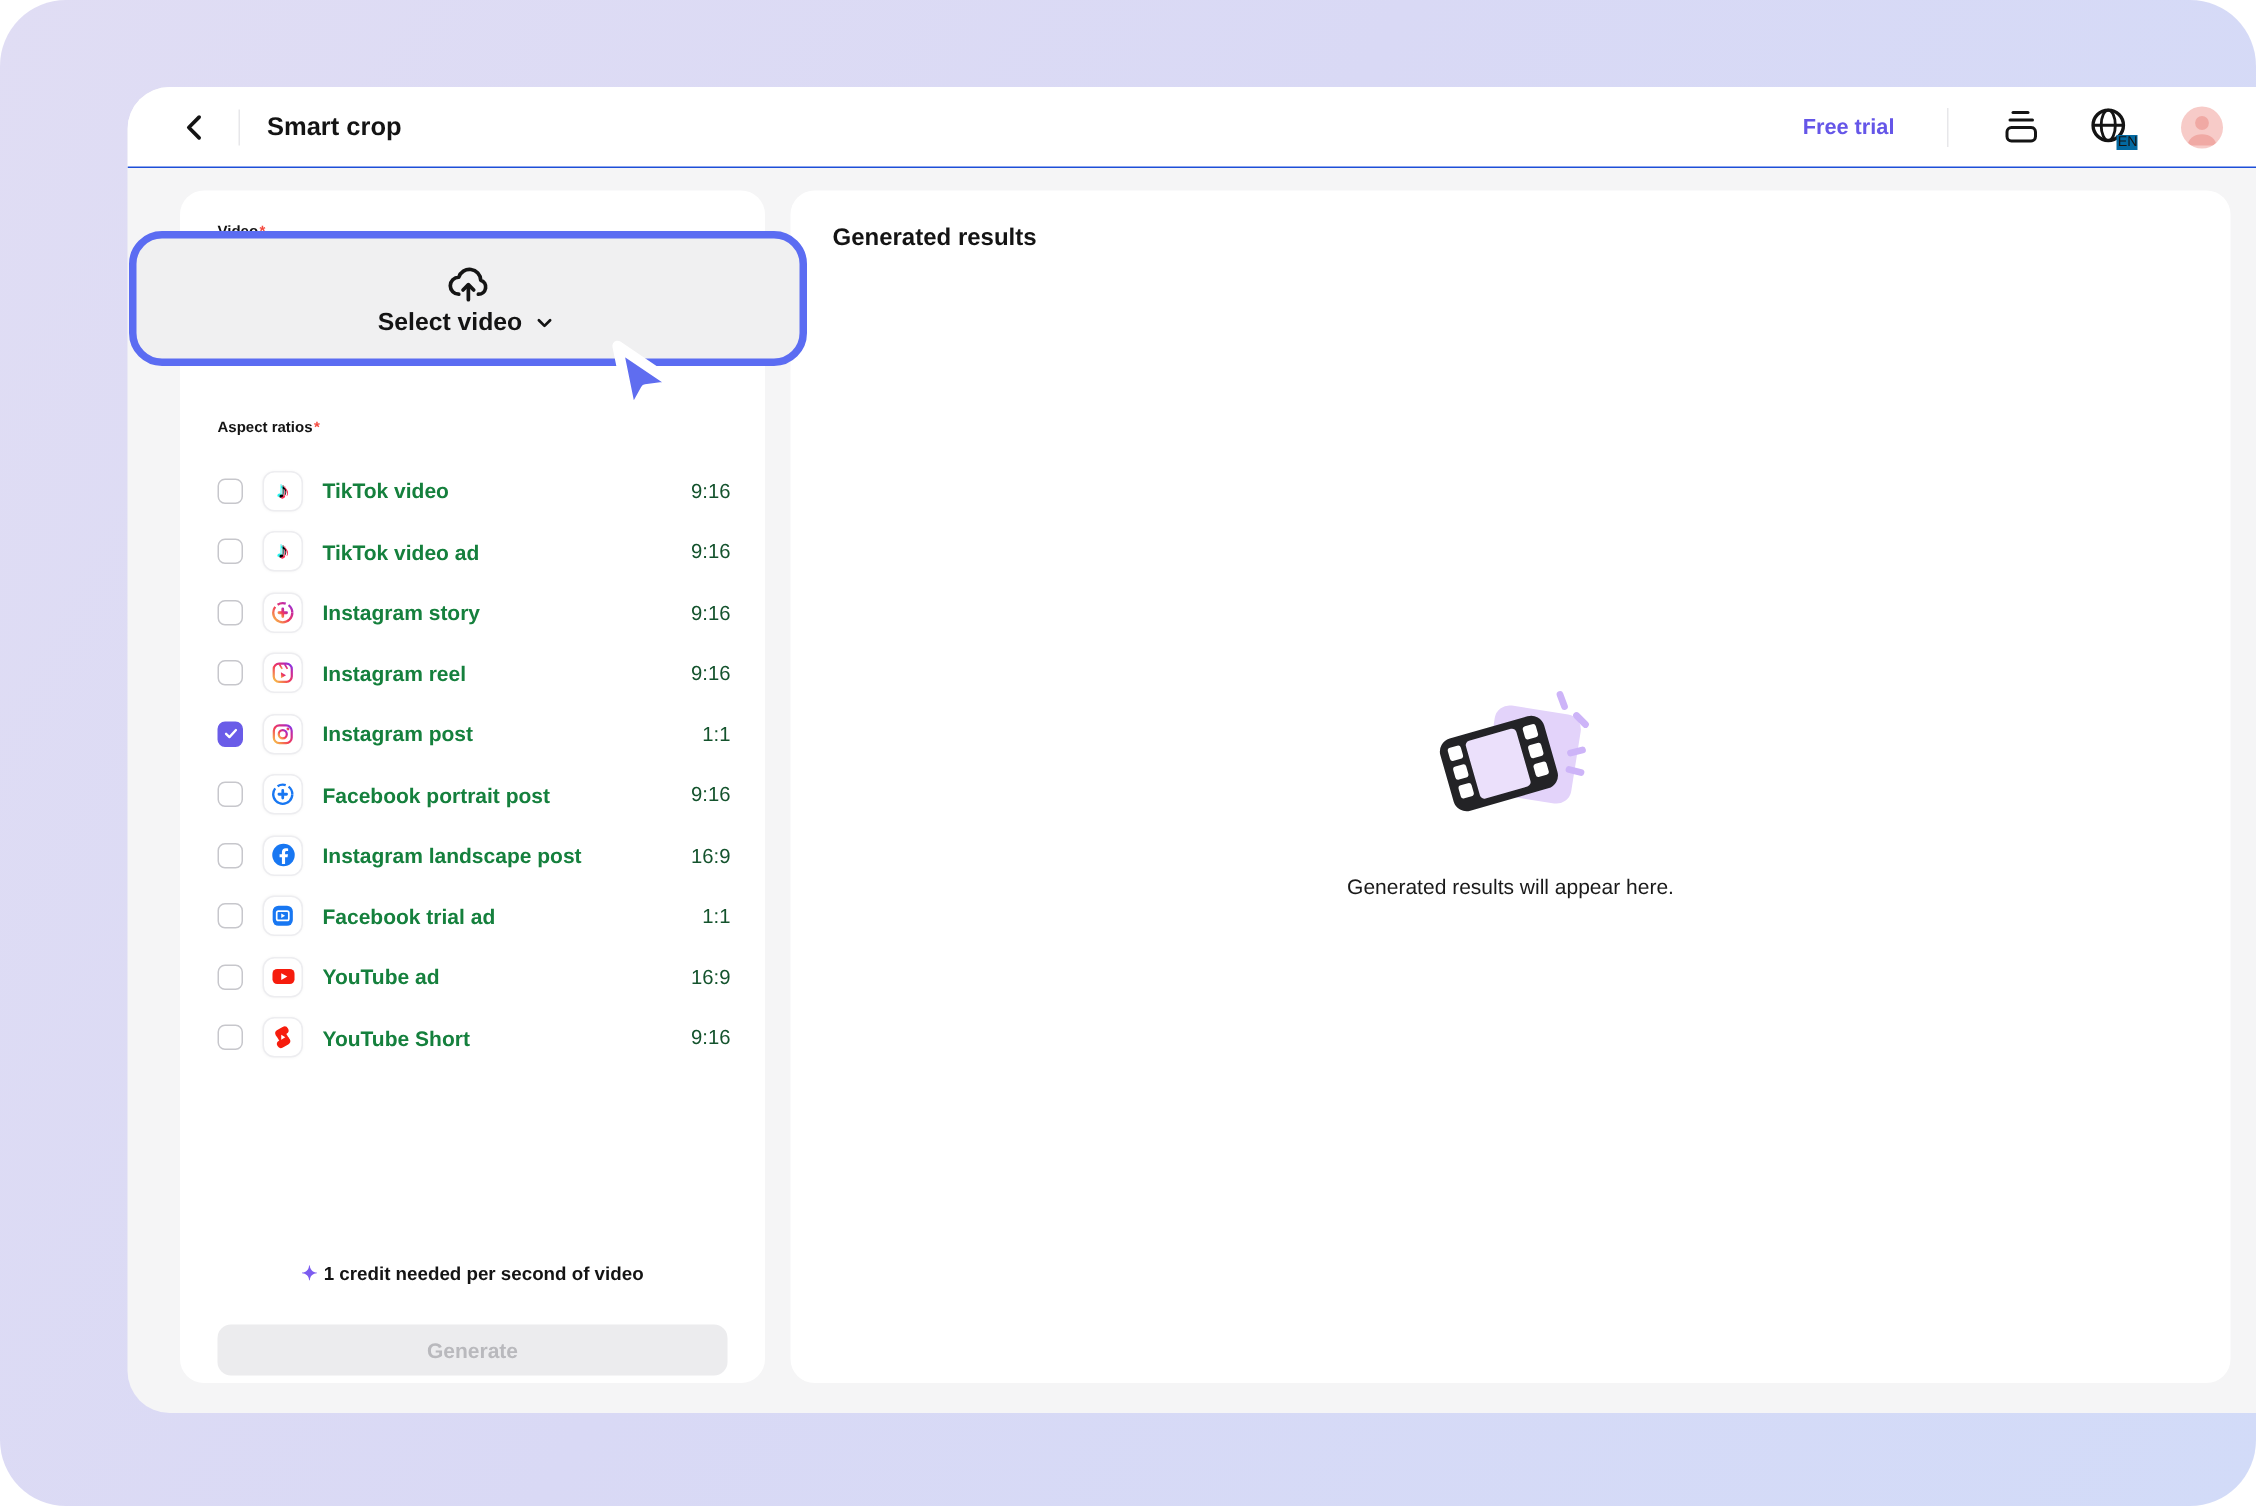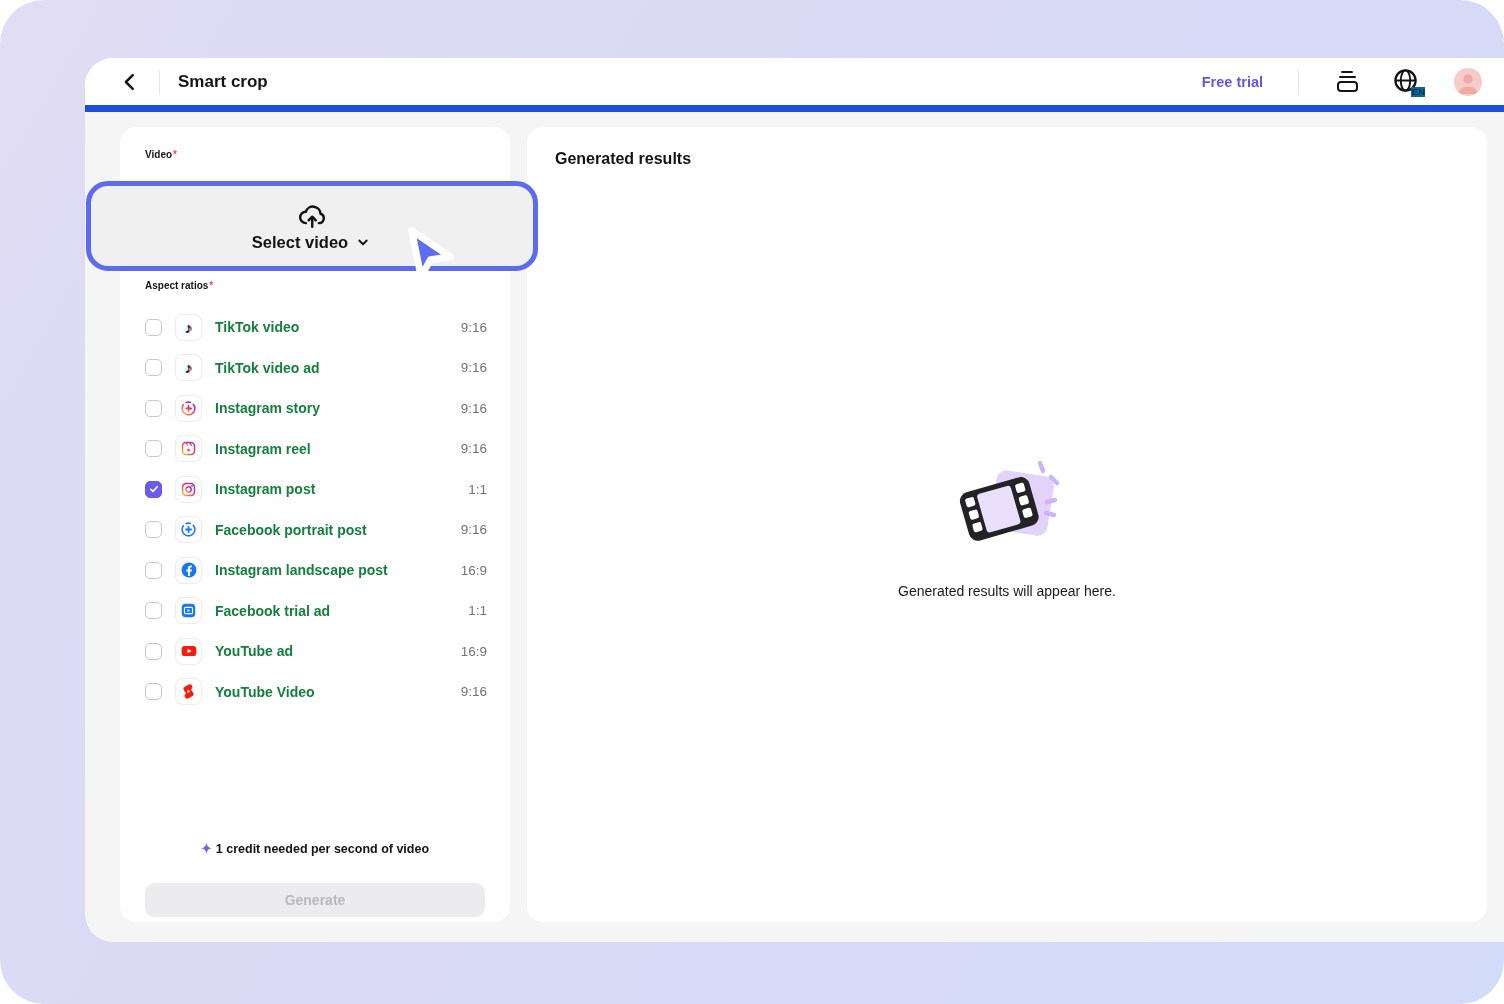--- a/index.html
+++ b/index.html
@@ -2,21 +2,21 @@
 <html><head>
 <meta charset="utf-8">
 <style>
   html,body{margin:0;padding:0;background:#ffffff;}
   *{box-sizing:border-box;font-family:"Liberation Sans", sans-serif;}
   .canvas{position:relative;width:1504px;height:1004px;border-radius:44px;overflow:hidden;
     background:linear-gradient(120deg,#e0ddf4 0%,#d9d9f5 45%,#d2dbf8 100%);}
   .app-window{position:absolute;left:85px;top:58px;right:0;bottom:62px;background:#f5f5f6;
     border-radius:28px 0 0 28px;overflow:hidden;}
   
-  .header{position:relative;height:54px;background:#ffffff;border-bottom:7px solid #1d4ed8;
+  .header{position:relative;height:54px;background:#ffffff;border-bottom:1px solid #1d4ed8;
     display:flex;align-items:center;padding:0 22px 0 30px;}
   .back-btn{width:30px;height:30px;display:flex;align-items:center;justify-content:center;cursor:pointer;}
   .hdr-divider{width:1px;height:24px;background:#e7e7ea;margin:0 18px 0 14px;}
   .hdr-title{font-size:17px;font-weight:700;color:#141414;}
   .hdr-right{margin-left:auto;display:flex;align-items:center;gap:32px;}
   .free-trial{color:#6556e8;font-weight:700;font-size:14.5px;cursor:pointer;}
   .hdr-divider2{width:1px;height:26px;background:#e7e7ea;margin:0 3px;}
   .stack-icon{width:26px;height:26px;display:flex;flex-direction:column;align-items:center;justify-content:center;cursor:pointer;}
   .stack-icon .b1{width:12px;height:2.2px;background:#141414;border-radius:2px;}
   .stack-icon .b2{width:17px;height:2.6px;background:#141414;border-radius:2px;margin-top:2.4px;}
@@ -25,38 +25,38 @@
   .globe-en{position:absolute;right:-3px;bottom:0;background:#0369a1;font-size:9.5px;font-weight:400;color:#141414;line-height:1;padding-left:1px;}
   .avatar{width:28px;height:28px;border-radius:50%;background:#f7cbc8;overflow:hidden;position:relative;cursor:pointer;}
   
   .left-panel{position:absolute;left:35px;top:69px;width:390px;height:795px;background:#ffffff;border-radius:16px;}
   .right-panel{position:absolute;left:442px;top:69px;width:960px;height:795px;background:#ffffff;border-radius:16px;}
   .field-label{font-size:10px;font-weight:700;color:#141414;}
   .req{color:#f4493e;font-weight:700;margin-left:1px;}
   .video-label{position:absolute;left:25px;top:22px;}
   .aspect-label{position:absolute;left:25px;top:153px;}
   
-  .highlight-box{position:absolute;left:1px;top:123px;width:452px;height:90px;background:#f0f0f1;
+  .highlight-box{position:absolute;left:1px;top:96px;width:452px;height:90px;background:#f0f0f1;
     border:5px solid #5b6cf2;border-radius:22px;display:flex;flex-direction:column;align-items:center;justify-content:center;
     z-index:5;cursor:pointer;}
   .select-row{display:flex;align-items:center;gap:6px;margin-top:2px;}
   .select-label{font-size:16.5px;font-weight:700;color:#141414;}
   .cursor-pointer{position:absolute;left:312px;top:164px;width:62px;height:76px;z-index:6;pointer-events:none;}
   
   .ratio-list{position:absolute;left:0;top:180px;width:100%;}
   .ratio-row{height:40.5px;display:flex;align-items:center;padding:0 23px 0 25px;cursor:pointer;}
   .checkbox{width:17px;height:17px;border:1.6px solid #c7c7cc;border-radius:5px;background:#fff;flex:none;
     display:flex;align-items:center;justify-content:center;}
   .checkbox.checked{background:#6a5ce8;border-color:#6a5ce8;}
   .chip{width:27px;height:27px;border:1px solid #ededf0;border-radius:8px;background:#fff;flex:none;
     margin-left:13px;display:flex;align-items:center;justify-content:center;box-shadow:0 0 2px rgba(0,0,0,.04);}
   .tiktok-note{font-size:15px;font-weight:900;color:#010101;line-height:1;
     text-shadow:1.2px .4px 0 #fe2c55,-1.2px -.4px 0 #25f4ee;}
   .ratio-label{margin-left:13px;font-size:14px;font-weight:600;color:#15803d;flex:1;}
-  .ratio-value{font-size:13.5px;font-weight:500;color:#737373;}
+  .ratio-value{font-size:13.5px;font-weight:500;color:#14532d;}
   
   .credit-note{position:absolute;left:0;bottom:66px;width:100%;text-align:center;font-size:12.5px;font-weight:600;color:#141414;}
   .credit-note .spark{color:#7c5cf0;margin-right:4px;font-size:13px;}
   .generate-btn{position:absolute;left:25px;right:25px;bottom:5px;height:34px;border:none;border-radius:9px;
     background:#ececee;color:#b9b9bd;font-size:14px;font-weight:600;cursor:not-allowed;}
   
   .results-title{position:absolute;left:28px;top:23px;font-size:16px;font-weight:700;color:#141414;}
   .empty-state{position:absolute;left:0;top:330px;width:100%;display:flex;flex-direction:column;align-items:center;}
   .empty-text{margin-top:26px;font-size:14px;font-weight:500;color:#1a1a1a;}
 </style>
@@ -239,21 +239,21 @@
           <span class="chip">
               <svg width="17" height="17" viewBox="0 0 24 24">
                 <g transform="rotate(-30 12 12)" fill="#f61c0d">
                   <rect x="7.2" y="3.6" width="13.2" height="7.4" rx="3.7"></rect>
                   <rect x="3.6" y="13" width="13.2" height="7.4" rx="3.7"></rect>
                   <rect x="7.5" y="8" width="9" height="8"></rect>
                 </g>
                 <path d="M10.6 9.6 L14.4 12 L10.6 14.4 Z" fill="#ffffff"></path>
               </svg>
             </span>
-          <span class="ratio-label">YouTube Video</span>
+          <span class="ratio-label">YouTube Short</span>
           <span class="ratio-value">9:16</span>
         </div>
         </div>
 
       <div class="credit-note">
         <span class="spark">✦</span><span>1 credit needed per second of video</span>
       </div>
       <button class="generate-btn" disabled="">Generate</button>
     </div>
 

